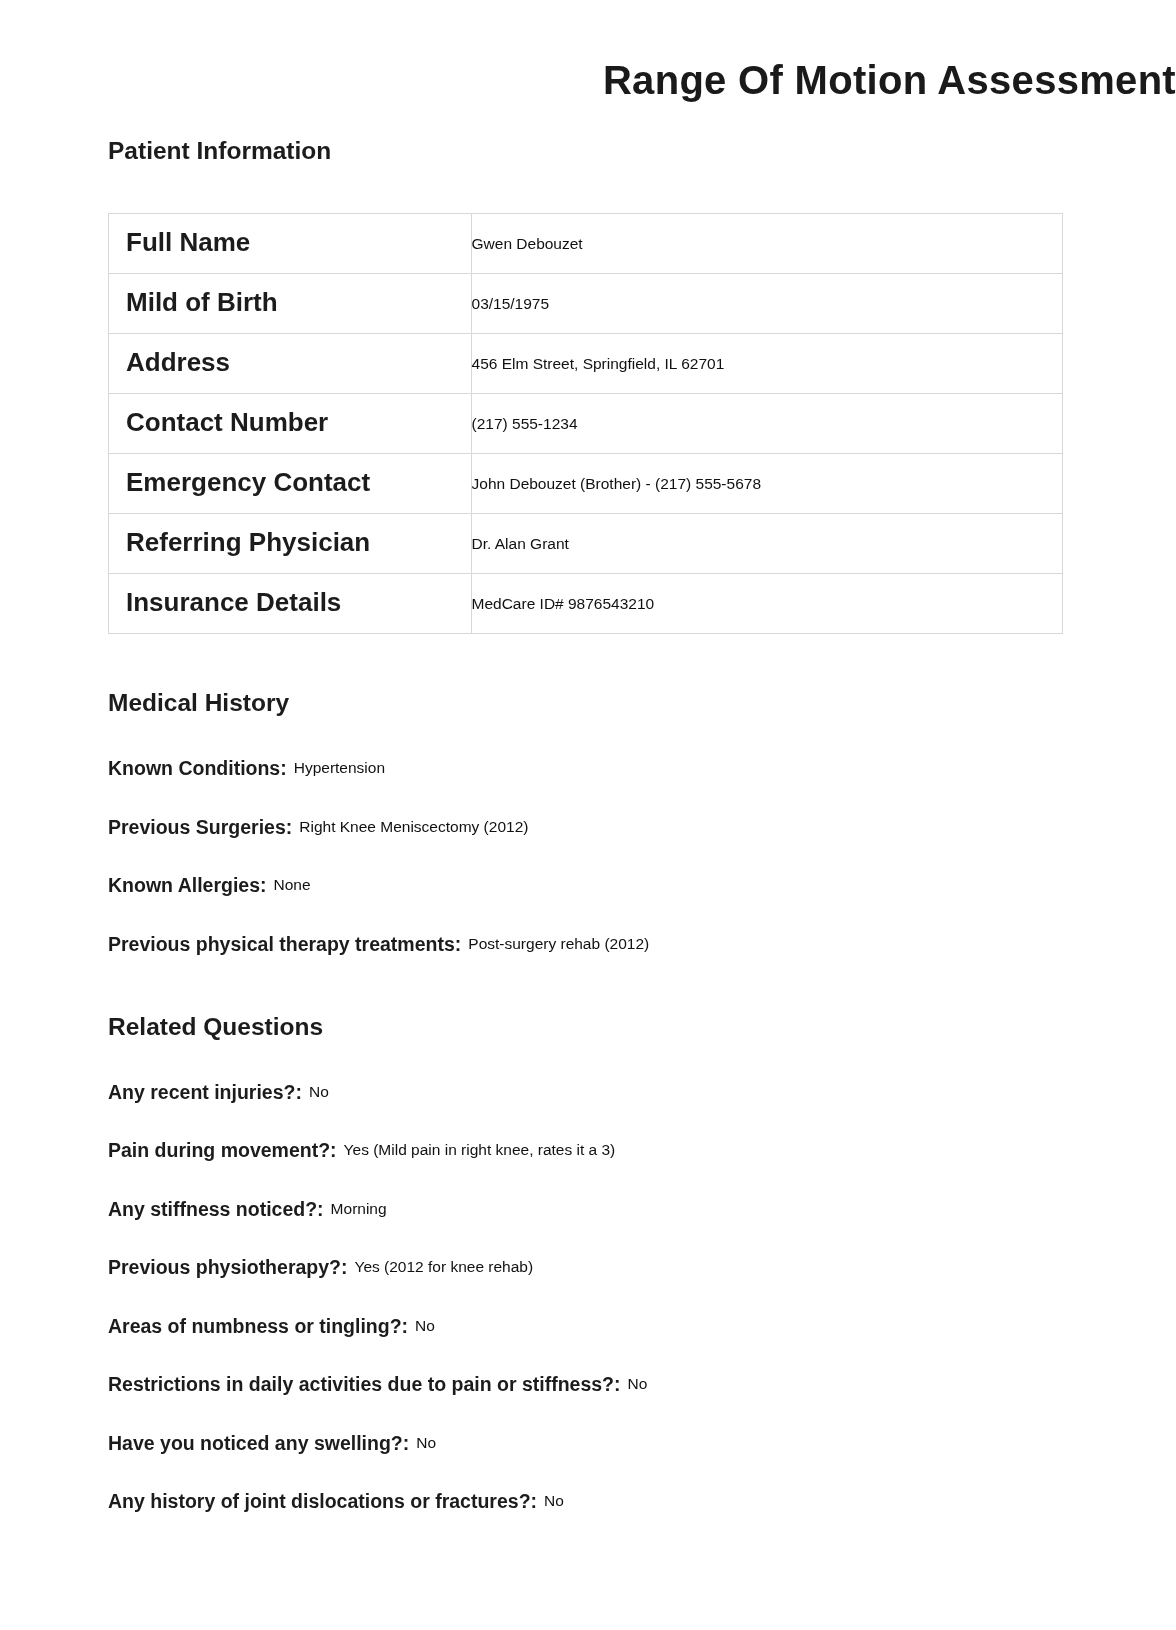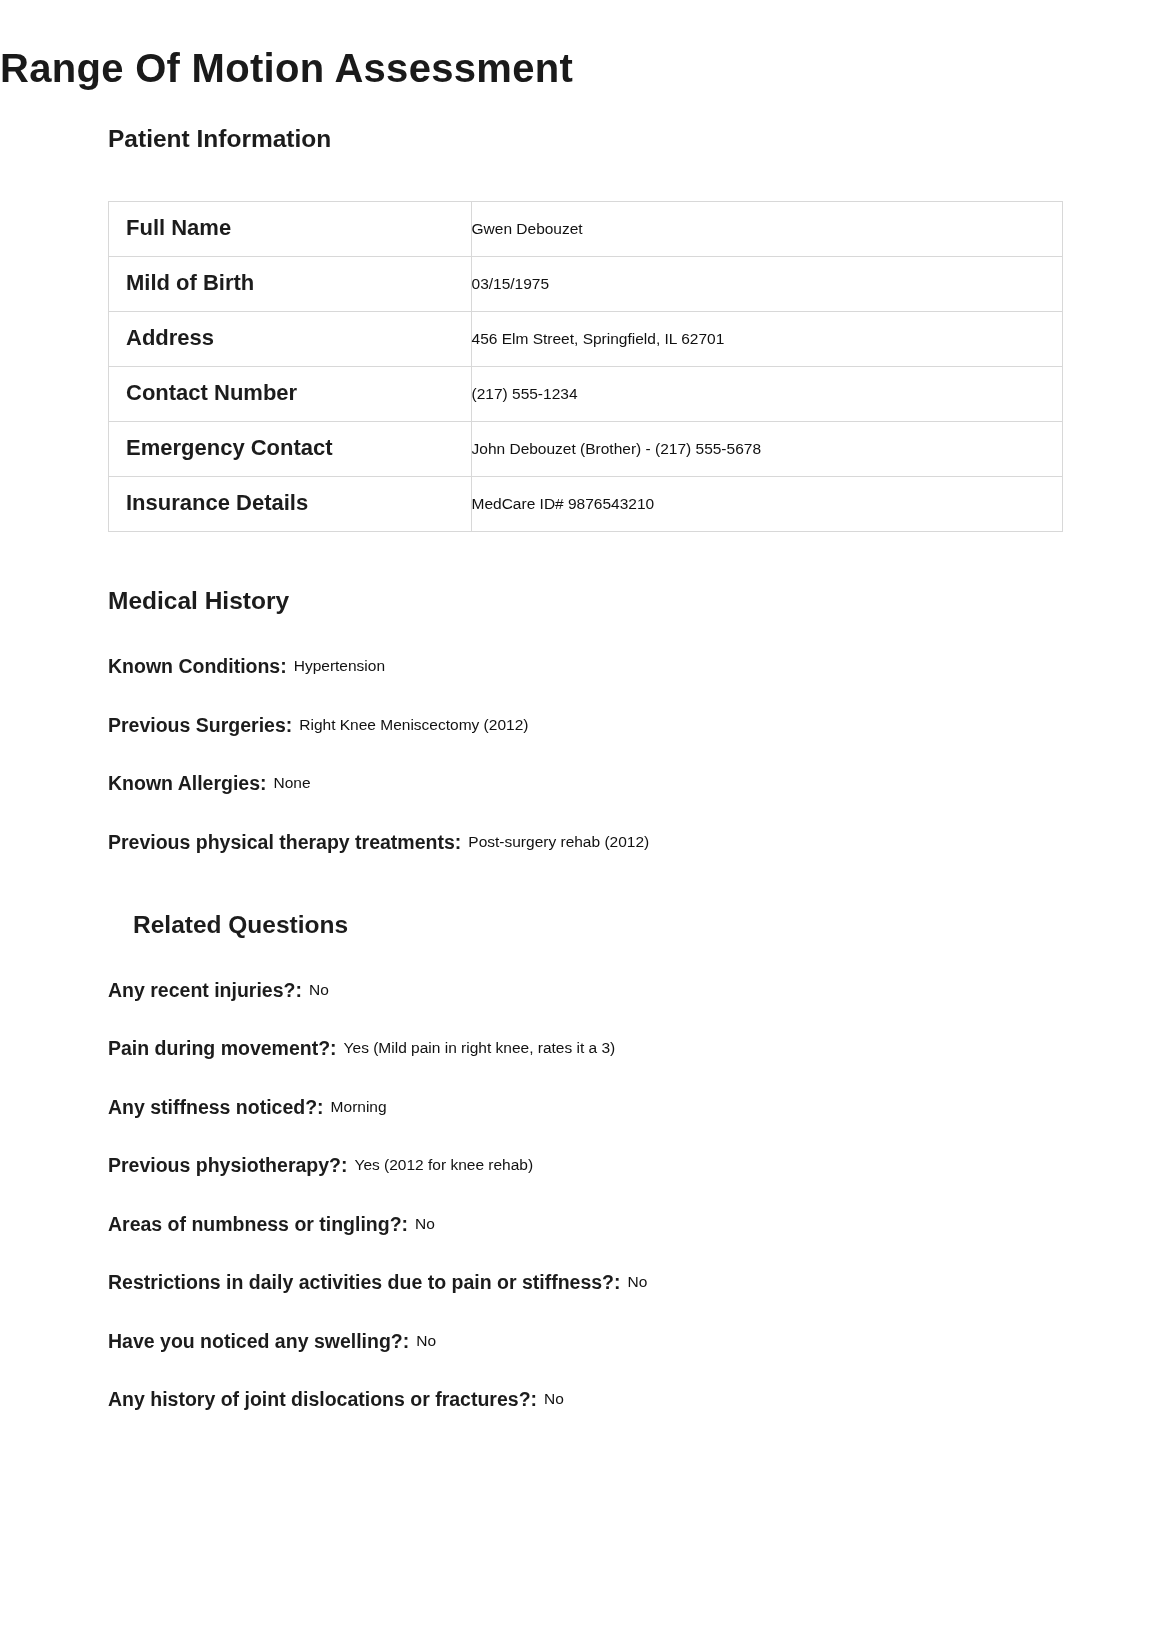--- a/index.html
+++ b/index.html
@@ -8,52 +8,52 @@
     background: #ffffff;
   }
   body {
     width: 1176px;
     height: 1630px;
     font-family: "Liberation Sans", sans-serif;
     color: #1f1f1f;
     overflow: hidden;
   }
   .doc-title {
-    text-align: left;
+    text-align: right;
     font-size: 40px;
     font-weight: bold;
     color: #1a1a1a;
-    margin: 46px 0 0 0;
+    margin: 58px 0 0 0;
     letter-spacing: 0.3px;
   }
   .page {
     padding: 0 113px 0 108px;
   }
   .section-heading {
     font-size: 24.5px;
     font-weight: bold;
     color: #1c1c1c;
     margin: 0;
   }
   .heading-patient   { margin-top: 34px; }
   .heading-history   { margin-top: 55px; }
-  .heading-questions { margin-top: 52px; margin-left: 25px; }
+  .heading-questions { margin-top: 52px; }
 
   table.info-table {
     border-collapse: collapse;
     width: 100%;
     margin-top: 48px;
   }
   table.info-table td {
     border: 1px solid #d8d8d8;
     background: #ffffff;
   }
   td.label-cell {
     width: 38%;
-    font-size: 22px;
+    font-size: 26px;
     font-weight: bold;
     color: #1c1c1c;
     padding: 13px 16px 15px 17px;
   }
   td.value-cell {
     font-size: 15.5px;
     color: #111111;
     padding: 13px 0;
   }
 
@@ -102,20 +102,24 @@
       </tr>
       <tr>
         <td class="label-cell">Contact Number</td>
         <td class="value-cell">(217) 555-1234</td>
       </tr>
       <tr>
         <td class="label-cell">Emergency Contact</td>
         <td class="value-cell">John Debouzet (Brother) - (217) 555-5678</td>
       </tr>
       <tr>
+        <td class="label-cell">Referring Physician</td>
+        <td class="value-cell">Dr. Alan Grant</td>
+      </tr>
+      <tr>
         <td class="label-cell">Insurance Details</td>
         <td class="value-cell">MedCare ID# 9876543210</td>
       </tr>
     </tbody>
   </table>
 
   <h2 class="section-heading heading-history">Medical History</h2>
 
   <div class="fields">
     <div class="field">

